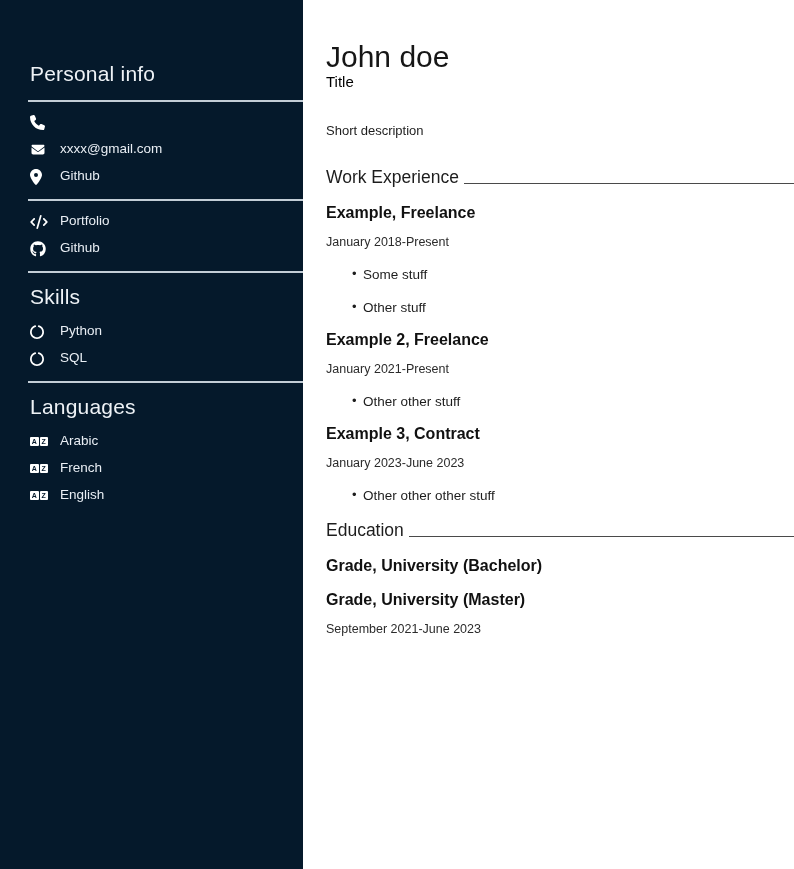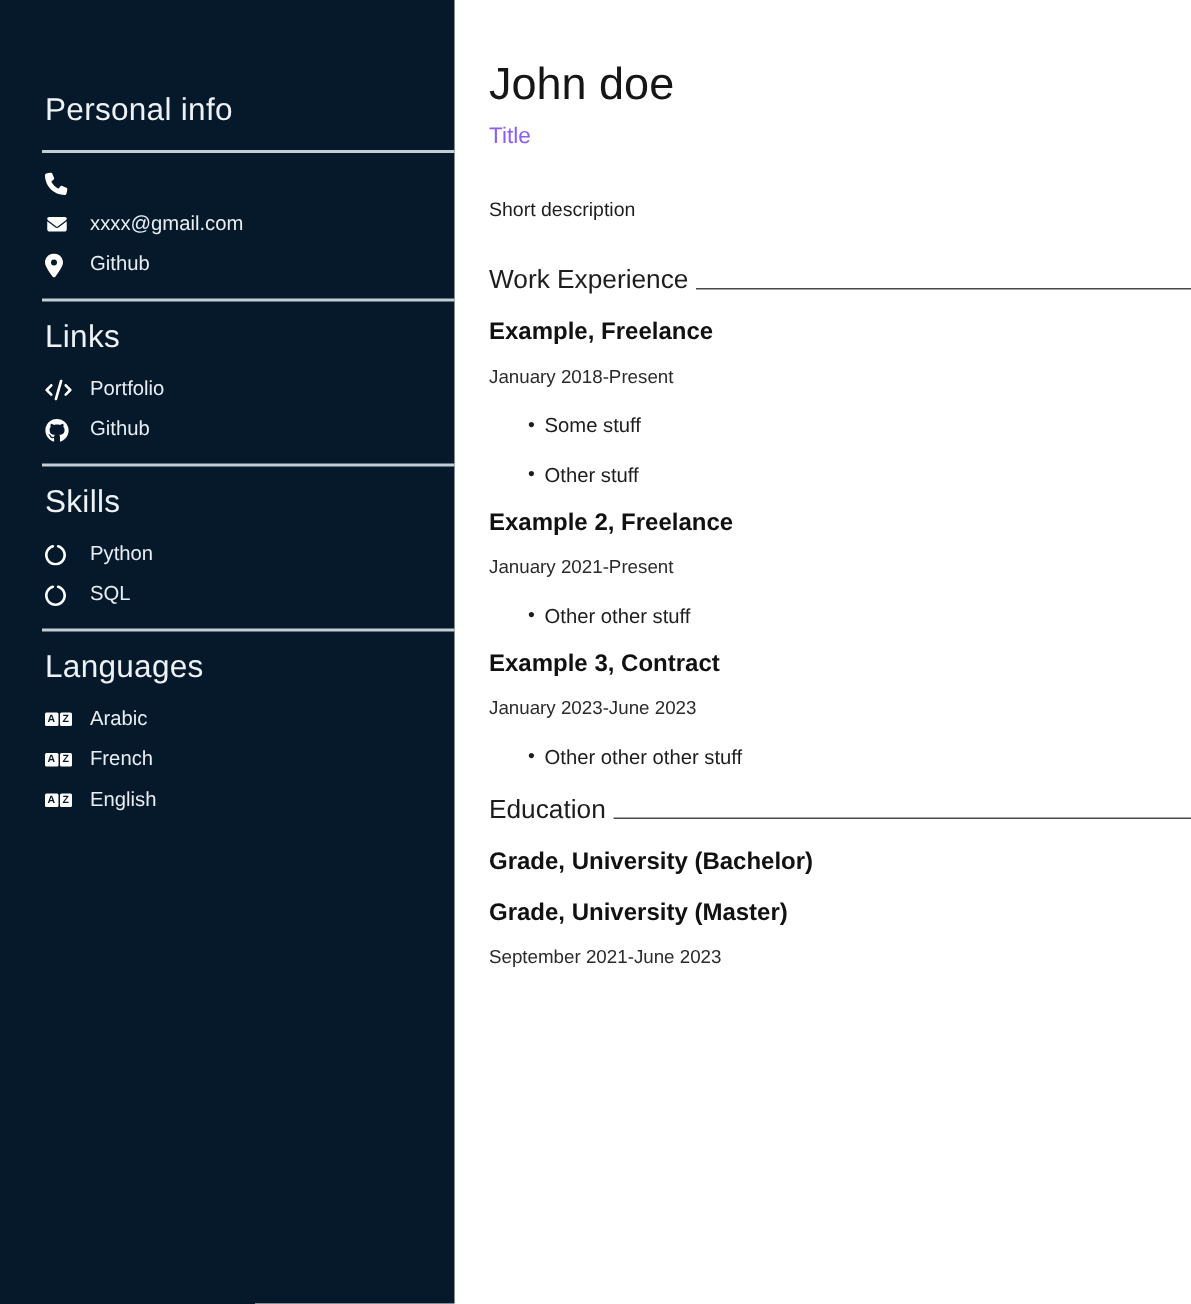--- a/index.html
+++ b/index.html
@@ -75,22 +75,21 @@
     padding: 40px 0 0 23px;
   }
   .name {
     font-size: 30px;
     font-weight: 400;
     color: #161616;
     line-height: 1.1;
   }
   .job-title {
     font-size: 15px;
-    margin-top: 9px;
-    color: #8b5cf6;
+    color: #000000;
   }
   .desc {
     font-size: 13px;
     margin-top: 33px;
     color: #1d1d1d;
   }
   .section { margin-top: 29px; }
   .section + .section { margin-top: 17px; }
   .section-heading {
     display: flex;
@@ -160,21 +159,20 @@
   <div class="side-item">
     <span class="icon">
       <svg width="12" height="16" viewBox="0 0 384 512">
           <path d="M215.7 499.2C267 435 384 279.4 384 192C384 86 298 0 192 0S0 86 0 192c0 87.4 117 243 168.3 307.2c12.3 15.3 35.1 15.3 47.4 0zM192 128a64 64 0 1 1 0 128 64 64 0 1 1 0-128z"></path>
         </svg>
     </span>
     <span class="side-label">Github</span>
   </div>
 
   <div class="side-divider"></div>
-  <div class="side-title">Links</div>
 
   <div class="side-item">
     <span class="icon">
       <svg width="18" height="14" viewBox="0 0 640 512">
           <path d="M392.8 1.2c-17-4.9-34.7 5-39.6 22l-128 448c-4.9 17 5 34.7 22 39.6s34.7-5 39.6-22l128-448c4.9-17-5-34.7-22-39.6zm80.6 120.1c-12.5 12.5-12.5 32.8 0 45.3L562.7 256l-89.4 89.4c-12.5 12.5-12.5 32.8 0 45.3s32.8 12.5 45.3 0l112-112c12.5-12.5 12.5-32.8 0-45.3l-112-112c-12.5-12.5-32.8-12.5-45.3 0zm-306.7 0c-12.5-12.5-32.8-12.5-45.3 0l-112 112c-12.5 12.5-12.5 32.8 0 45.3l112 112c12.5 12.5 32.8 12.5 45.3 0s12.5-32.8 0-45.3L77.3 256l89.4-89.4c12.5-12.5 12.5-32.8 0-45.3z"></path>
         </svg>
     </span>
     <span class="side-label">Portfolio</span>
   </div>
 

